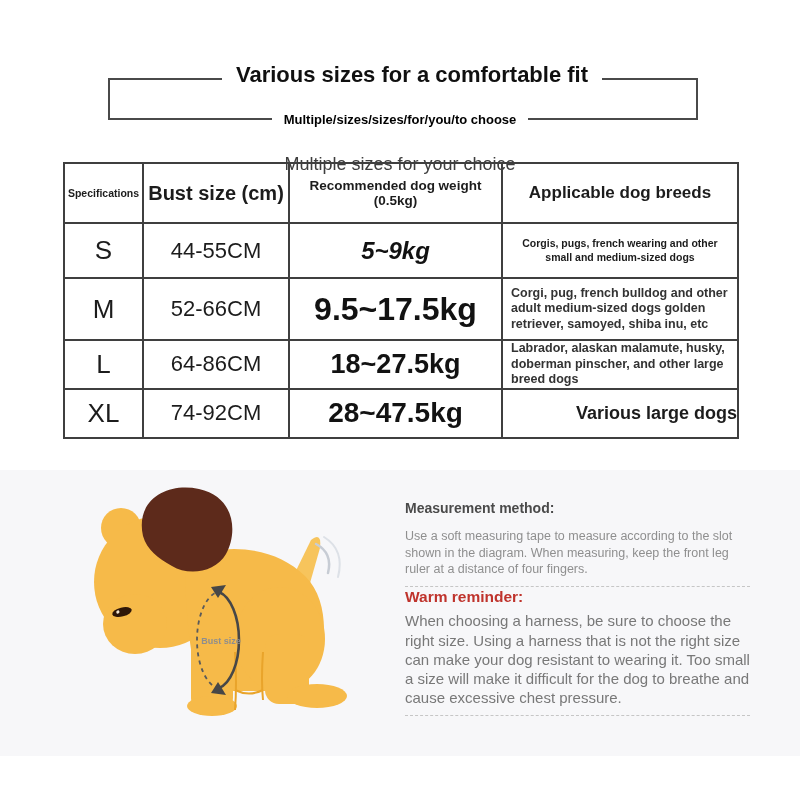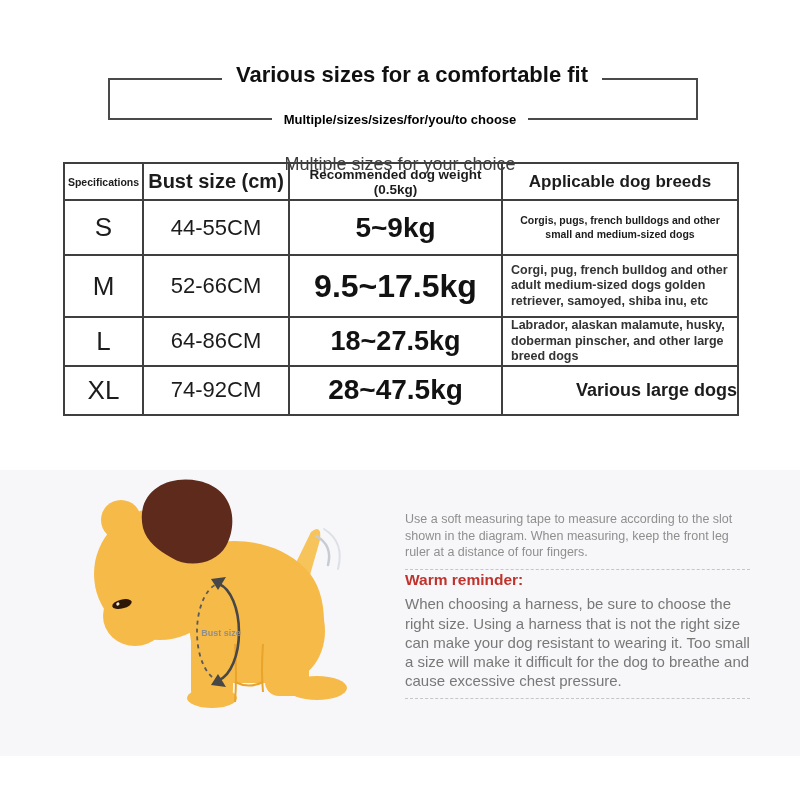--- a/index.html
+++ b/index.html
@@ -15,48 +15,48 @@
   .sub-title { position:absolute; left:0; top:110px; width:800px; text-align:center; }
   .sub-title span { background:#ffffff; padding:0 12px; font-size:13px; font-weight:bold; color:#000000; }
   .tagline { position:absolute; left:0; top:134px; width:800px; text-align:center;
              font-size:18px; color:#3d3d3d;margin-top:20px; }
 
   
   .size-table { position:absolute; left:63px; top:162px; width:674px;
                 border-collapse:collapse; table-layout:fixed; }
   .size-table th, .size-table td { border:2px solid #3f3f3f; text-align:center;
                 vertical-align:middle; padding:0; color:#1c1c1c; overflow:hidden; }
-  .size-table tr.hdr   { height:37px; }
+  .size-table tr.hdr   { height:60px; }
   .size-table tr.row-xs{ height:45px; }
   .size-table tr.row-s { height:55px; }
   .size-table tr.row-m { height:62px; }
   .size-table tr.row-l { height:46px; }
   .size-table tr.row-xl{ height:49px; }
   th.col-spec   { font-size:10.5px; }
   th.col-bust   { font-size:20px; }
   th.col-weight { font-size:13.5px; }
   th.col-breeds { font-size:17px; }
   td.size-cell  { font-size:26px; font-weight:normal; }
   td.bust-cell  { font-size:22px; font-weight:normal; }
   td.weight-cell{ font-weight:bold; color:#121212; }
   td.breeds-cell{ font-weight:bold; }
   tr.row-xs .weight-cell { font-size:30px; }
-  tr.row-s  .weight-cell { font-size:28px; }
+  tr.row-s  .weight-cell { font-size:24px;font-style:italic; }
   tr.row-m  .weight-cell { font-size:32px; }
   tr.row-l  .weight-cell { font-size:27px; }
   tr.row-xl .weight-cell { font-size:28px; }
   tr.row-xs .breeds-cell { font-size:10px;  line-height:1.3; padding:0 6px; }
   tr.row-s  .breeds-cell { font-size:10.5px;line-height:1.3; padding:0 6px; }
   tr.row-m  .breeds-cell, tr.row-l .breeds-cell
             { font-size:12.5px; line-height:1.25; text-align:left; padding:0 8px; color:#333333; }
   tr.row-xl .breeds-cell { font-size:18px;text-align:right; }
 
   
   .panel { position:absolute; left:0; top:470px; width:800px; height:286px; background:#f7f7f9; }
-  .dog-wrap { position:absolute; left:85px; top:6px; width:310px; height:278px; }
+  .dog-wrap { position:absolute; left:85px; top:14px; width:310px; height:278px; }
   .info { position:absolute; left:405px; top:30px; width:345px; }
   .info-h { font-size:14px; font-weight:bold; color:#4a4a4a; line-height:1.22; width:150px; }
   .info-body { margin-top:11px; font-size:12.5px; color:#8f8f8f; line-height:1.32; }
   .dashed { border:none; border-top:1px dashed #c6c6c6; margin:8px 0 0 0; }
   .warm-h { margin-top:1px; font-size:15.5px; font-weight:bold; line-height:1.15; width:130px; }
   .warm-body { margin-top:6px; font-size:15px; color:#787878; line-height:1.28; }
 </style>
 </head>
 <body>
 
@@ -82,21 +82,21 @@
         <tr class="hdr">
       <th class="col-spec">Specifications</th>
       <th class="col-bust">Bust size (cm)</th>
       <th class="col-weight">Recommended dog weight (0.5kg)</th>
       <th class="col-breeds">Applicable dog breeds</th>
     </tr>
     <tr class="row-s">
       <td class="size-cell">S</td>
       <td class="bust-cell">44-55CM</td>
       <td class="weight-cell">5~9kg</td>
-      <td class="breeds-cell">Corgis, pugs, french bulldogs and other small and medium-sized dogs</td>
+      <td class="breeds-cell">Corgis, pugs, french wearing and other small and medium-sized dogs</td>
     </tr>
     <tr class="row-m">
       <td class="size-cell">M</td>
       <td class="bust-cell">52-66CM</td>
       <td class="weight-cell">9.5~17.5kg</td>
       <td class="breeds-cell">Corgi, pug, french bulldog and other adult medium-sized dogs golden retriever, samoyed, shiba inu, etc</td>
     </tr>
     <tr class="row-l">
       <td class="size-cell">L</td>
       <td class="bust-cell">64-86CM</td>
@@ -150,20 +150,21 @@
           <path d="M 137 107 A 25 49 0 0 0 137 205" stroke="#5a5a5a" stroke-width="1.8" stroke-dasharray="4 4" fill="none"></path>
           <path d="M 134 108 A 25 49 0 0 1 134 204" stroke="#474747" stroke-width="2.6" fill="none"></path>
           <polygon points="126,103 141,101 133,114" fill="#474747"></polygon>
           <polygon points="126,209 141,211 133,198" fill="#474747"></polygon>
           <text x="136" y="160" font-size="9" font-weight="bold" fill="#8e8e8e" text-anchor="middle">Bust size</text>
         </g>
       </svg>
     </div>
 
     <div class="info">
+      <div class="info-h">Measurement method:</div>
       <div class="info-body">Use a soft measuring tape to measure according to the slot shown in the diagram. When measuring, keep the front leg ruler at a distance of four fingers.</div>
       <hr class="dashed">
       <div class="warm-h" style="color: rgb(191, 51, 44);">Warm reminder:</div>
       <div class="warm-body">When choosing a harness, be sure to choose the right size. Using a harness that is not the right size can make your dog resistant to wearing it. Too small a size will make it difficult for the dog to breathe and cause excessive chest pressure.</div>
       <hr class="dashed">
     </div>
   </div>
 
 </div>
 

